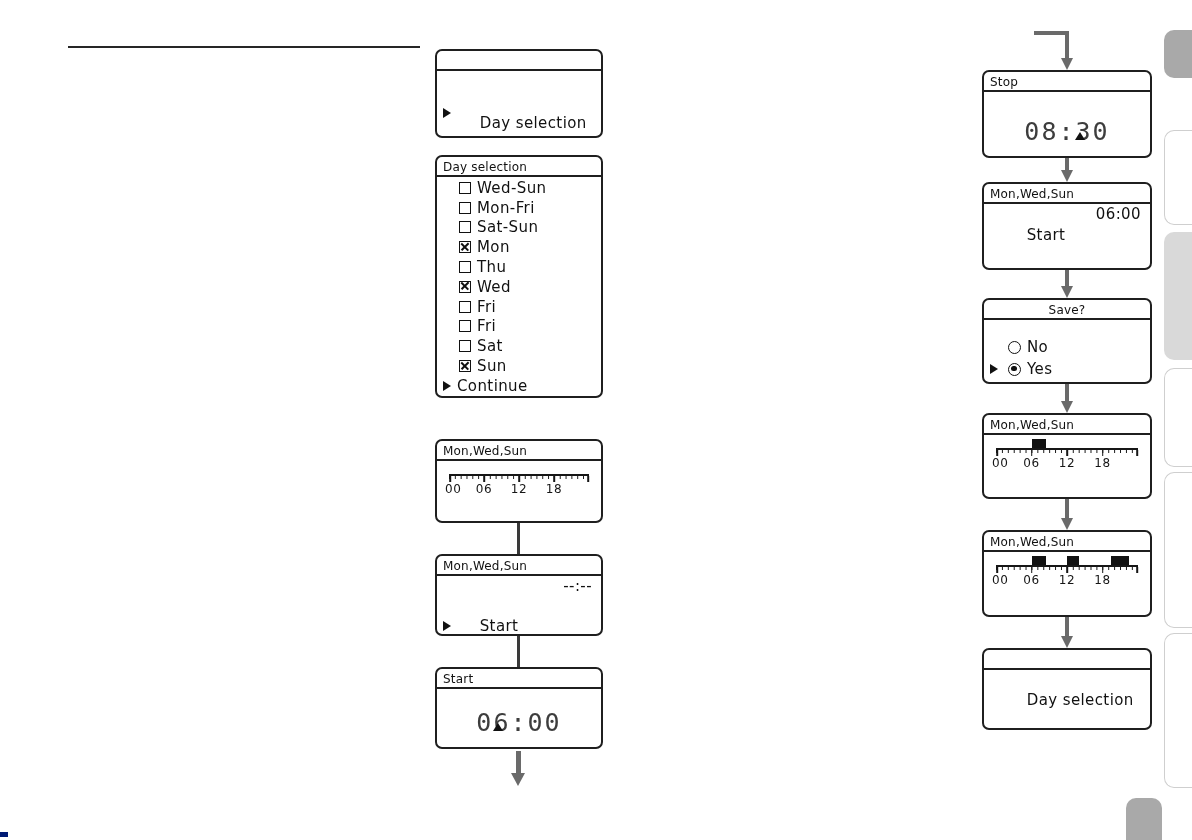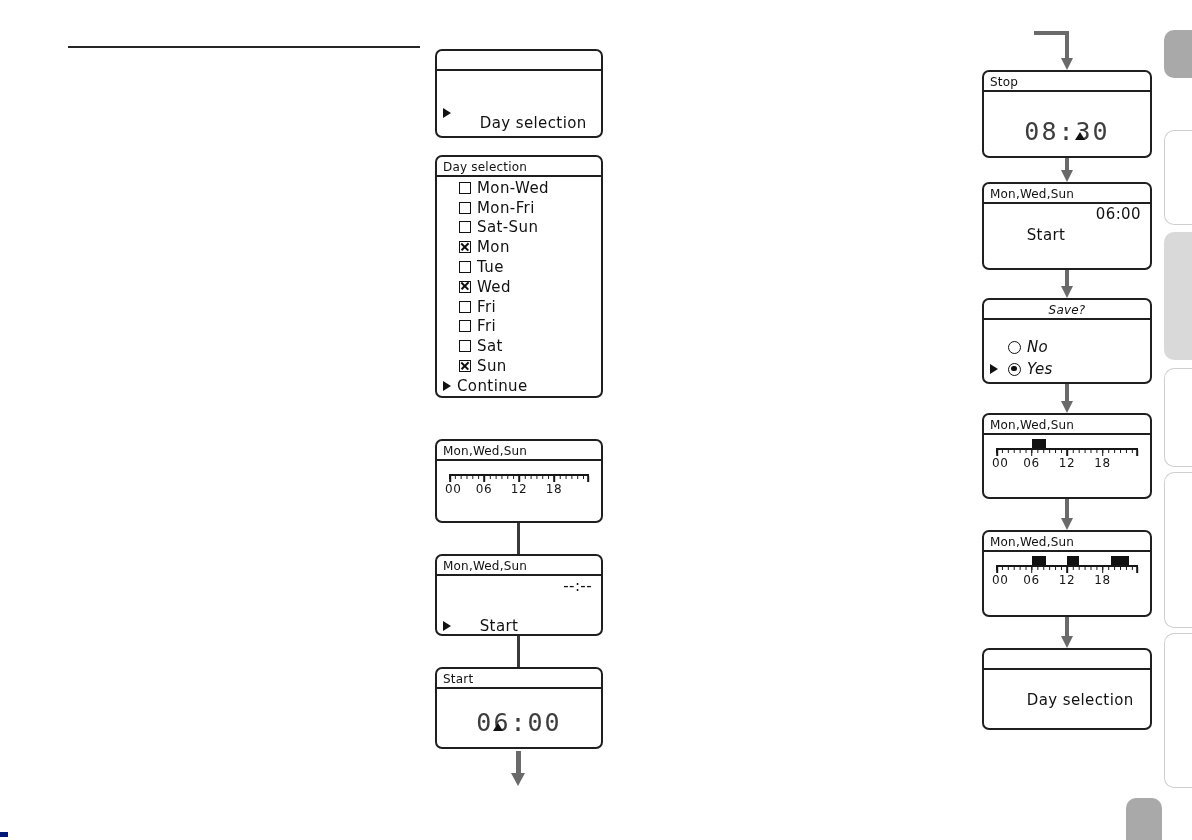--- a/index.html
+++ b/index.html
@@ -100,37 +100,37 @@
     <span>Day selection</span>
   </div>
 
 </div>
 
 <div class="screen lcol" style="top:155px;height:243px;">
   <div class="title">Day selection</div>
   <div style="padding-top:1px;">
     <div class="drow">
       <span class="checkbox"></span>
-      <span>Mon-Wed</span>
+      <span>Wed-Sun</span>
     </div>
     <div class="drow">
       <span class="checkbox"></span>
       <span>Mon-Fri</span>
     </div>
     <div class="drow">
       <span class="checkbox"></span>
       <span>Sat-Sun</span>
     </div>
     <div class="drow">
       <span class="checkbox on"></span>
       <span>Mon</span>
     </div>
     <div class="drow">
       <span class="checkbox"></span>
-      <span>Tue</span>
+      <span>Thu</span>
     </div>
     <div class="drow">
       <span class="checkbox on"></span>
       <span>Wed</span>
     </div>
     <div class="drow">
       <span class="checkbox"></span>
       <span>Fri</span>
     </div>
     <div class="drow">
@@ -218,21 +218,21 @@
   <div class="row">
     <span>Start</span>
     <span class="val">06:00</span>
   </div>
 
 </div>
 
 <div class="shaft" style="left:1065px;top:270px;height:16px;"></div>
 <div class="head" style="left:1060.5px;top:286px;"></div>
 
-<div class="screen rcol" style="top:298px;height:86px;font-style:italic;">
+<div class="screen rcol" style="top:298px;height:86px;">
   <div class="title center">Save?</div>
   <div style="padding-top:16px;">
     <div class="orow">
       <span class="radio"></span>
       <span>No</span>
     </div>
     <div class="orow">
       <span class="cursor"></span>
       <span class="radio on"></span>
       <span>Yes</span>

